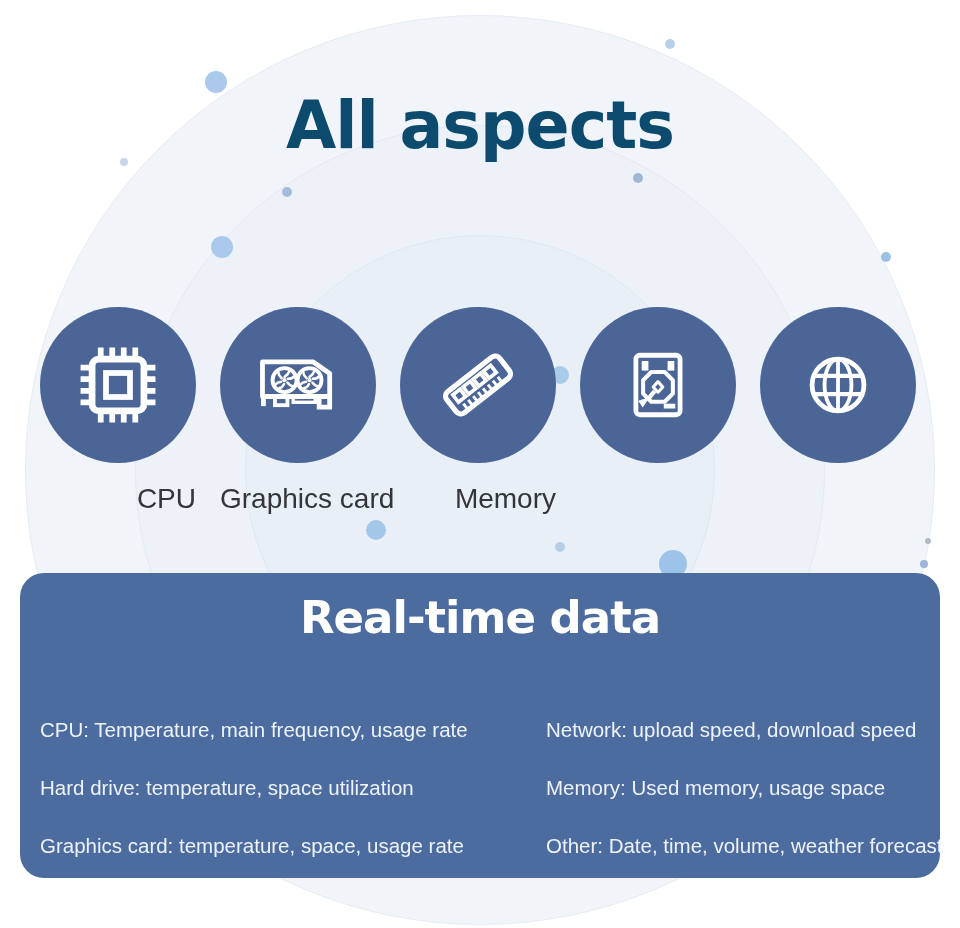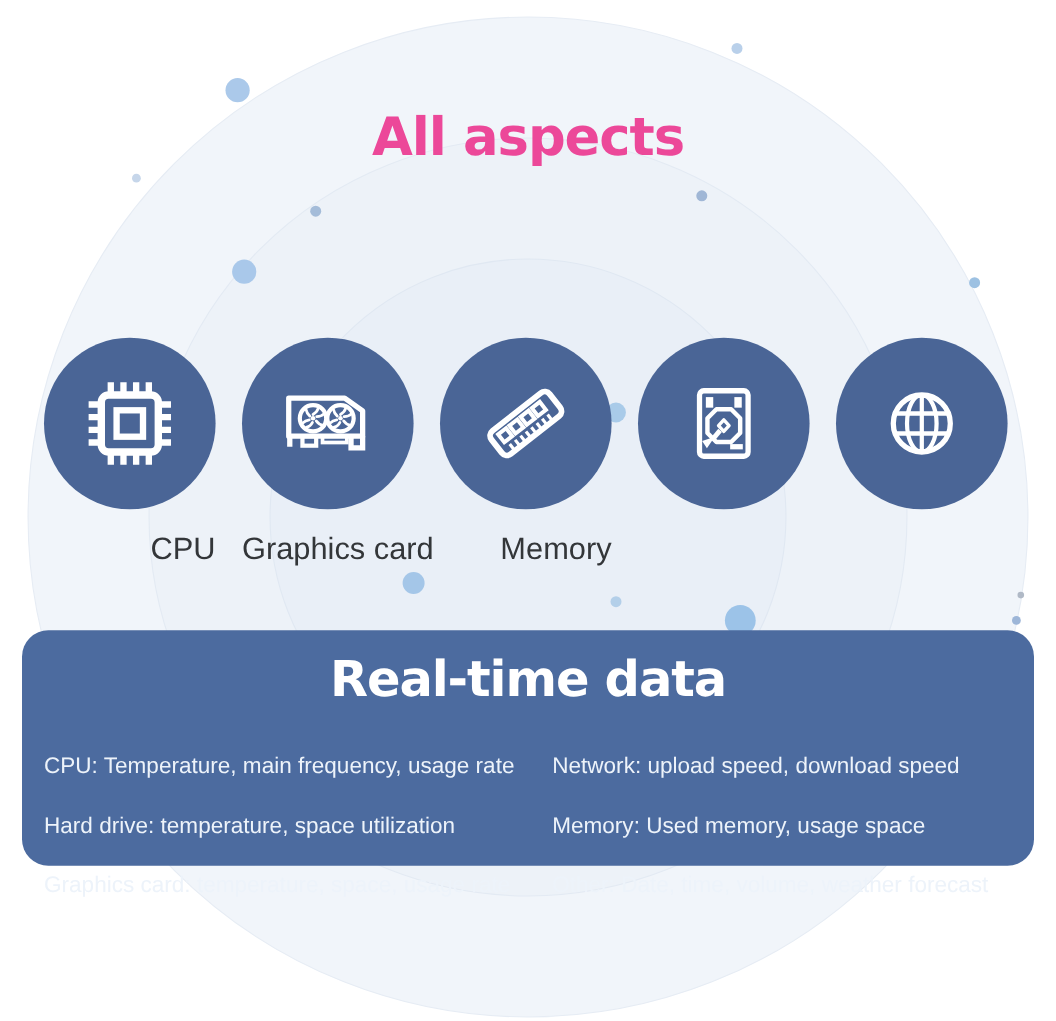--- a/index.html
+++ b/index.html
@@ -11,56 +11,56 @@
   }
   
   .ring { position:absolute; border-radius:50%; }
   .ring1 { left:25px;  top:15px;  width:910px; height:910px; background:#f1f5fa; border:1px solid #e6ecf4; }
   .ring2 { left:135px; top:125px; width:690px; height:690px; background:#edf2f8; border:1px solid #e3eaf3; }
   .ring3 { left:245px; top:235px; width:470px; height:470px; background:#e9eff7; border:1px solid #e0e8f2; }
   .dot { position:absolute; border-radius:50%; }
   
   .title-block {
     position:absolute; left:0; top:86px; width:960px;
-    text-align:center; color:#ec4899;
+    text-align:center; color:#0c4a6e;
     font-family:"DejaVu Sans", sans-serif;
-    font-weight:700; font-size:48px; line-height:79px;
+    font-weight:700; font-size:65px; line-height:79px;
     letter-spacing:-1px;
   }
   
   .cat-row {
     position:absolute; left:40px; top:307px; width:876px;
     display:flex; justify-content:space-between;
   }
   .cat { width:156px; text-align:right; }
   .cat-circle {
     width:156px; height:156px; border-radius:50%;
     background:#4a6596;
     display:flex; align-items:center; justify-content:center;
   }
   .cat-circle svg { width:96px; height:96px; display:block; }
   .cat-label {
     margin-top:20px; font-size:28px; color:#333639;
     white-space:nowrap;
   }
   
   .panel {
-    position:absolute; left:20px; top:573px; width:920px; height:214px;
+    position:absolute; left:20px; top:573px; width:920px; height:305px;
     background:#4c6b9f; border-radius:24px; z-index:5;
   }
   .panel-title {
     position:absolute; left:0; top:18px; width:100%;
     text-align:center; color:#ffffff;
     font-family:"DejaVu Sans", sans-serif;
     font-weight:700; font-size:45px; letter-spacing:-1px;
   }
   .panel-col { position:absolute; top:112px; color:#edf3fa; font-size:20.5px; }
-  .panel-col .row { height:25px; margin-bottom:29px; white-space:nowrap; }
+  .panel-col .row { height:25px; margin-bottom:29px; white-space:nowrap;margin-top:33px; }
   .col-left  { left:20px; }
-  .col-right { left:482px; }
+  .col-right { left:526px; }
   svg .st { stroke:#ffffff; fill:none; }
 </style>
 </head>
 <body>
 
 <div class="stage">
 
   <div class="ring ring1"></div>
   <div class="ring ring2"></div>
   <div class="ring ring3"></div>

